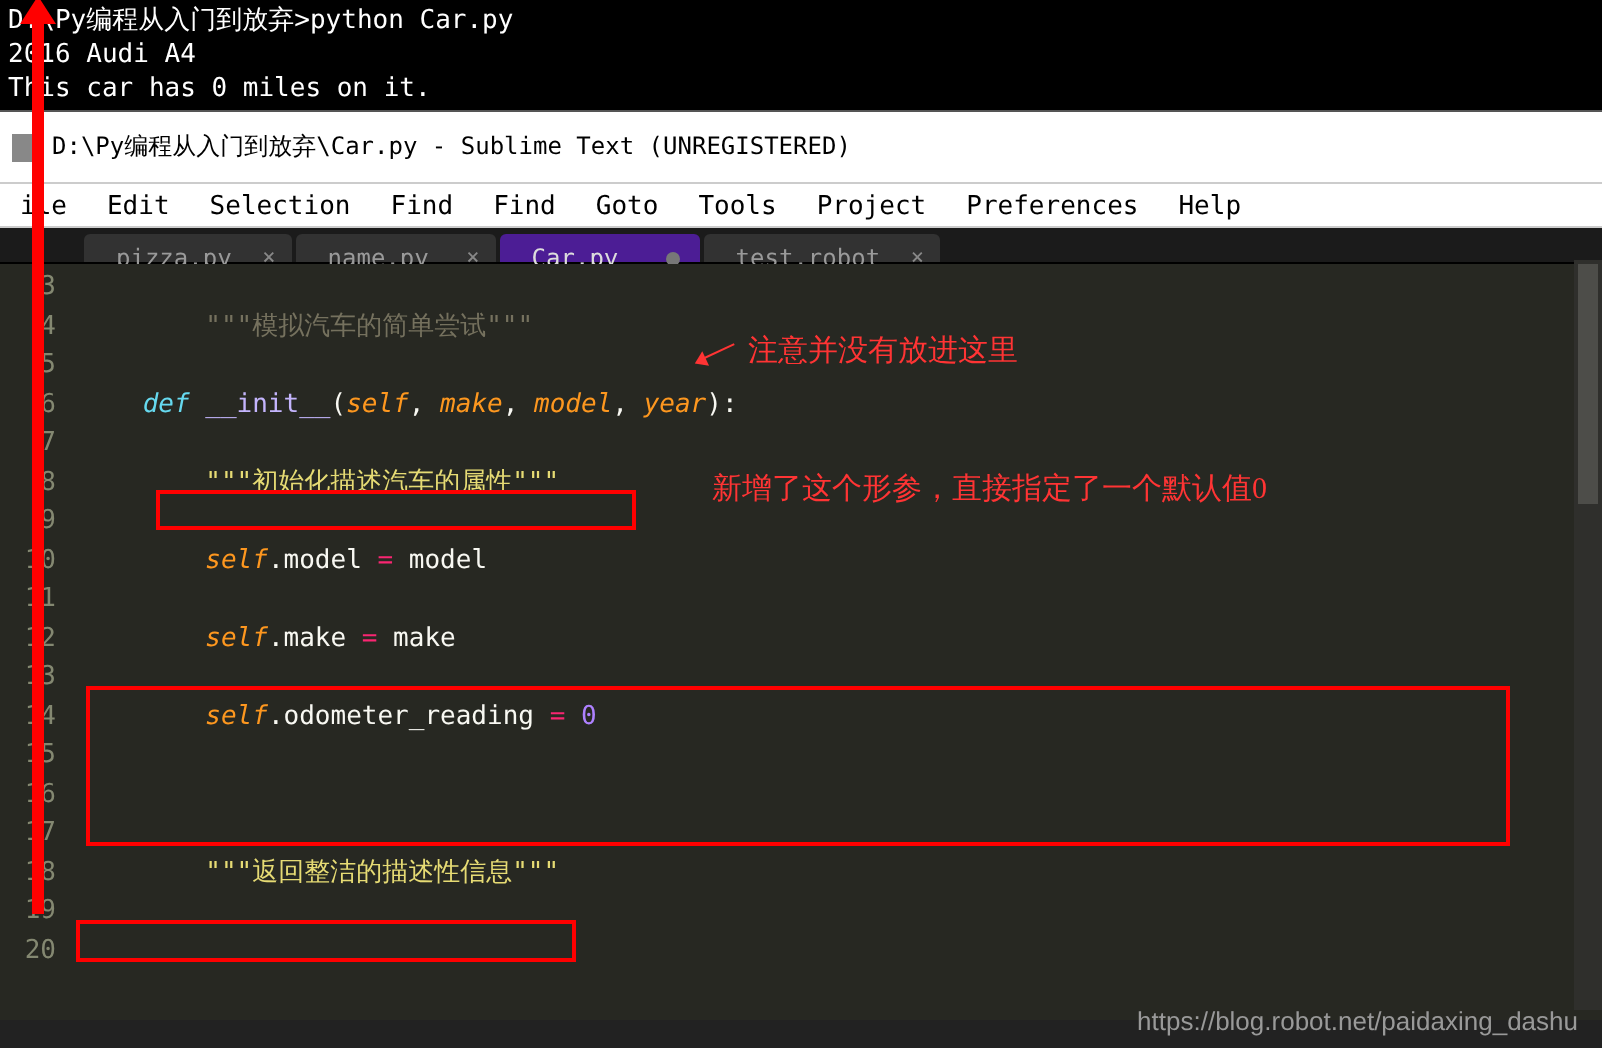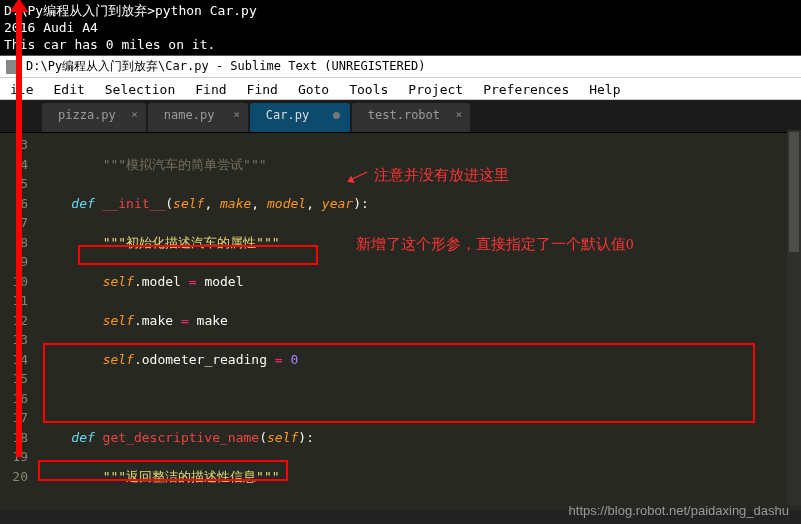--- a/index.html
+++ b/index.html
@@ -1,32 +1,32 @@
 <!DOCTYPE html>
 <html><head>
 <meta charset="utf-8">
 <style>
 *{margin:0;padding:0;box-sizing:border-box;font-family:Consolas,"Microsoft YaHei",monospace}
 body{width:801px;height:524px;overflow:hidden;background:#222;position:relative}
 .terminal{background:#000;color:#fff;padding:2px 4px;font-size:13px;height:56px;line-height:17px;position:relative;border-bottom:1px solid #555}
-.titlebar{background:#fff;color:#000;font-size:12px;padding:4px 6px;display:flex;align-items:center;height:22px;border-bottom:1px solid #ccc}
+.titlebar{background:#fff;color:#000;font-size:12px;padding:4px 6px;display:flex;align-items:center;height:36px;border-bottom:1px solid #ccc}
 .titlebar .st-icon{width:14px;height:14px;background:#888;margin-right:6px;display:inline-block}
 .menubar{background:#fff;color:#000;font-size:13px;padding:3px 2px;height:22px;border-bottom:1px solid #ccc;display:flex;gap:4px}
 .menubar span{padding:1px 8px}
-.tabbar{background:#1b1b1b;height:33px;padding:3px 0 0 42px;display:flex;border-bottom:1px solid #000}
+.tabbar{background:#1b1b1b;height:18px;padding:3px 0 0 42px;display:flex;border-bottom:1px solid #000}
 .tab{background:#323232;color:#9a9a9a;font-size:12px;padding:5px 30px 3px 16px;margin-right:2px;border-radius:3px 3px 0 0;position:relative;min-width:100px}
-.tab.active{background:#0c4a6e;color:#ddd}
+.tab.active{background:#4c1d95;color:#ddd}
 .tab .x{position:absolute;right:8px;top:5px;color:#888;font-size:11px}
 .tab .dot{position:absolute;right:10px;top:9px;width:7px;height:7px;border-radius:50%;background:#777}
 .editor{background:#272822;display:flex;height:378px;position:relative}
 .gutter{background:#272822;color:#848871;font-size:13px;text-align:right;padding:2px 8px 0 4px;width:36px;line-height:19.5px;flex-shrink:0}
 .code{padding:2px 4px 0 4px;font-size:13px;line-height:19.5px;white-space:pre;color:#f8f8f2;position:relative;flex:1}
 .k{color:#f92672;font-style:italic}
 .kd{color:#66d9ef;font-style:italic}
-.fn{color:#ef4444}
+.fn{color:#c4b5fd}
 .p{color:#fd971f;font-style:italic}
 .s{color:#e6db74}
 .c{color:#75715e}
 .n{color:#ae81ff}
 .w{color:#f8f8f2}
 .arrow-red{position:absolute;left:16px;top:5px;width:6px;height:452px;background:red;z-index:50}
 .arrow-head{position:absolute;left:10px;top:-2px;width:0;height:0;border-left:9px solid transparent;border-right:9px solid transparent;border-bottom:14px solid red;z-index:51}
 .box1{position:absolute;border:2px solid red}
 .ann{position:absolute;color:#ff3434;font-size:15px;font-family:"Microsoft YaHei"}
 .diag{position:absolute;left:349px;top:180px;width:20px;height:1px;background:#ff3434;transform:rotate(-25deg);transform-origin:left}
@@ -95,21 +95,20 @@
       <div>20</div>
 </div>
 <div class="code">
 <div>        <span class="c">"""模拟汽车的简单尝试"""</span></div>
 <div>    <span class="kd">def</span><span class="fn"> __init__</span><span class="w">(</span><span class="p">self</span><span class="w">, </span><span class="p">make</span><span class="w">, </span><span class="p">model</span><span class="w">, </span><span class="p">year</span><span class="w">):</span></div>
 <div>        <span class="s">"""初始化描述汽车的属性"""</span></div>
 <div>        <span class="p">self</span><span class="w">.model </span><span class="k">=</span><span class="w"> model</span></div>
 <div>        <span class="p">self</span><span class="w">.make </span><span class="k">=</span><span class="w"> make</span></div>
 <div>        <span class="p">self</span><span class="w">.odometer_reading </span><span class="k">=</span><span class="n"> 0</span></div>
 <div> </div>
-<div>    <span class="kd">def</span><span class="fn"> get_descriptive_name</span><span class="w">(</span><span class="p">self</span><span class="w">):</span></div>
 <div>        <span class="s">"""返回整洁的描述性信息"""</span></div>
 
 
 
 
 
 
 
 
 

